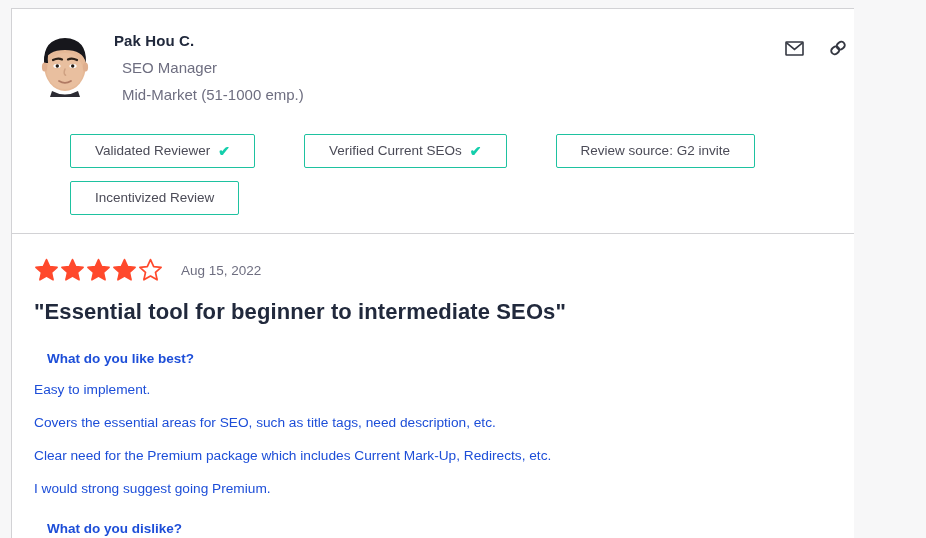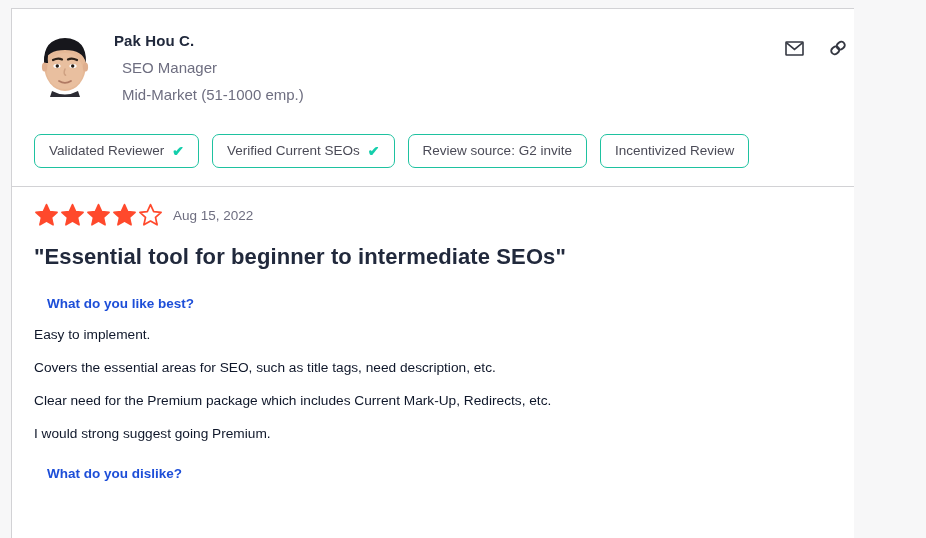--- a/index.html
+++ b/index.html
@@ -108,45 +108,46 @@
 
   
   .badges {
     display: flex;
     gap: 13px;
     margin-top: 22px;
     flex-wrap: wrap;
   }
   .badge {
     border: 1px solid #1ec2a0;
-    border-radius: 7px;
-    padding: 7px 14px;
+    border-radius: 2px;
+    padding: 7px 24px;
     font-size: 13.5px;
     color: #4b4b57;
     line-height: 18px;
     display: flex;
     align-items: center;
     gap: 8px;
     background: #fff;
     cursor: default;
     white-space: nowrap;
+    margin-left: 36px;
   }
   .badge .tick {
     color: #13ceab;
     font-size: 14px;
     font-weight: bold;
     line-height: 1;
   }
 
   
   .rating-row {
     display: flex;
     align-items: center;
-    gap: 10px;
-    margin-top: 0;
+    gap: 18px;
+    margin-top: 8px;
   }
   .stars { display: flex; gap: 1px; }
   .stars svg { display: block; }
   .review-date {
     font-size: 13.5px;
     color: #6e6e80;
     line-height: 18px;
     padding-top: 1px;
   }
 
@@ -162,21 +163,21 @@
   .qa-block { margin-top: 24px; }
   .qa-question {
     font-size: 13.5px;
     font-weight: bold;
     color: #1d4ed8;
     line-height: 18px;
     margin: 0 0 11px 13px;
   }
   .qa-para {
     font-size: 13.7px;
-    color: #0f172a;
+    color: #1d4ed8;
     line-height: 21px;
     margin: 0 0 12px 0;
     max-width: 858px;
   }
   .qa-para:last-child { margin-bottom: 0; }
   .qa-block.dislike { margin-top: 21px; }
 </style>
 </head>
 <body>
 

